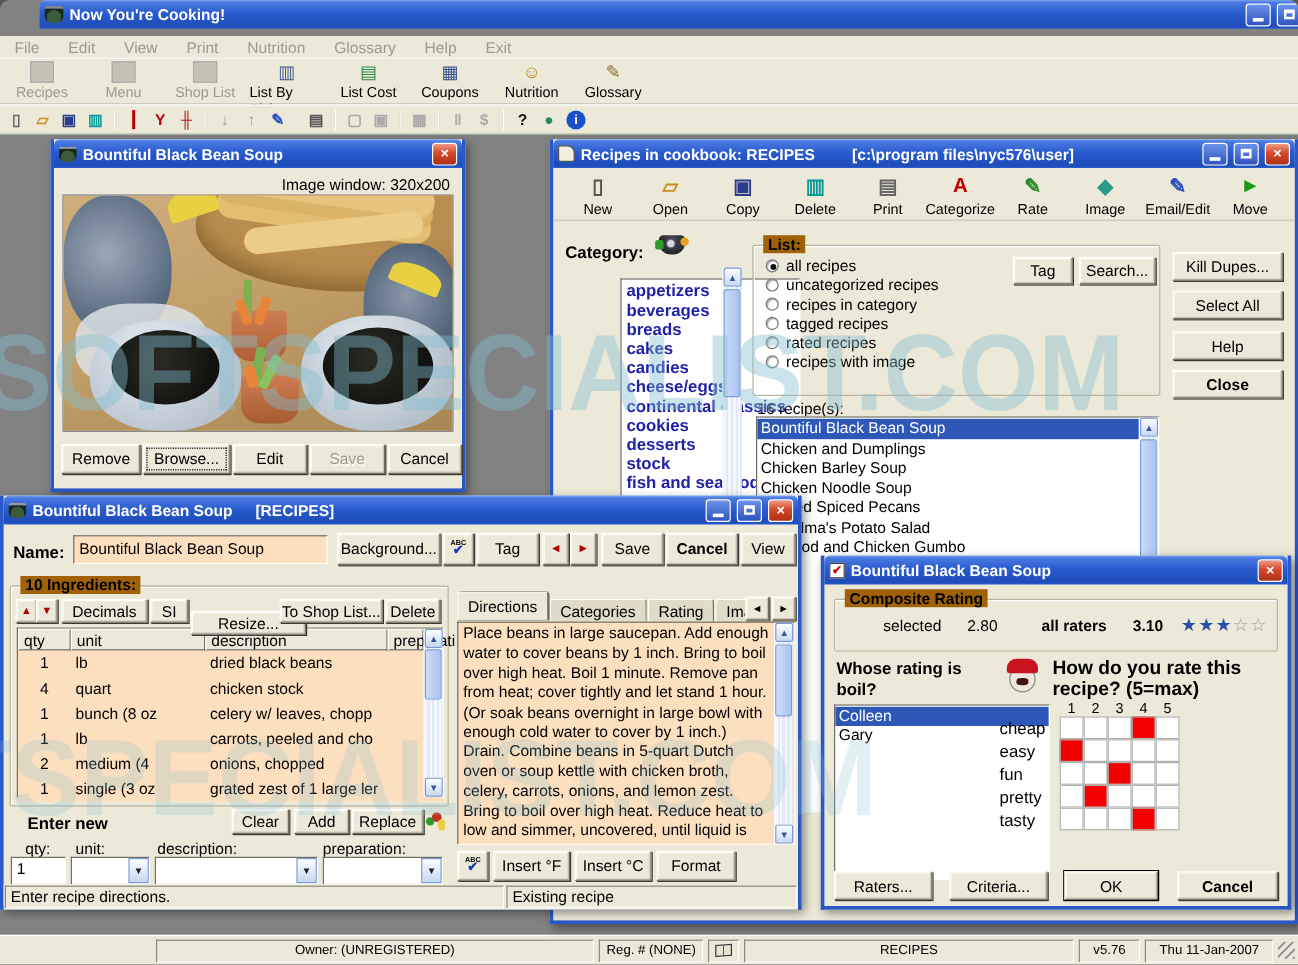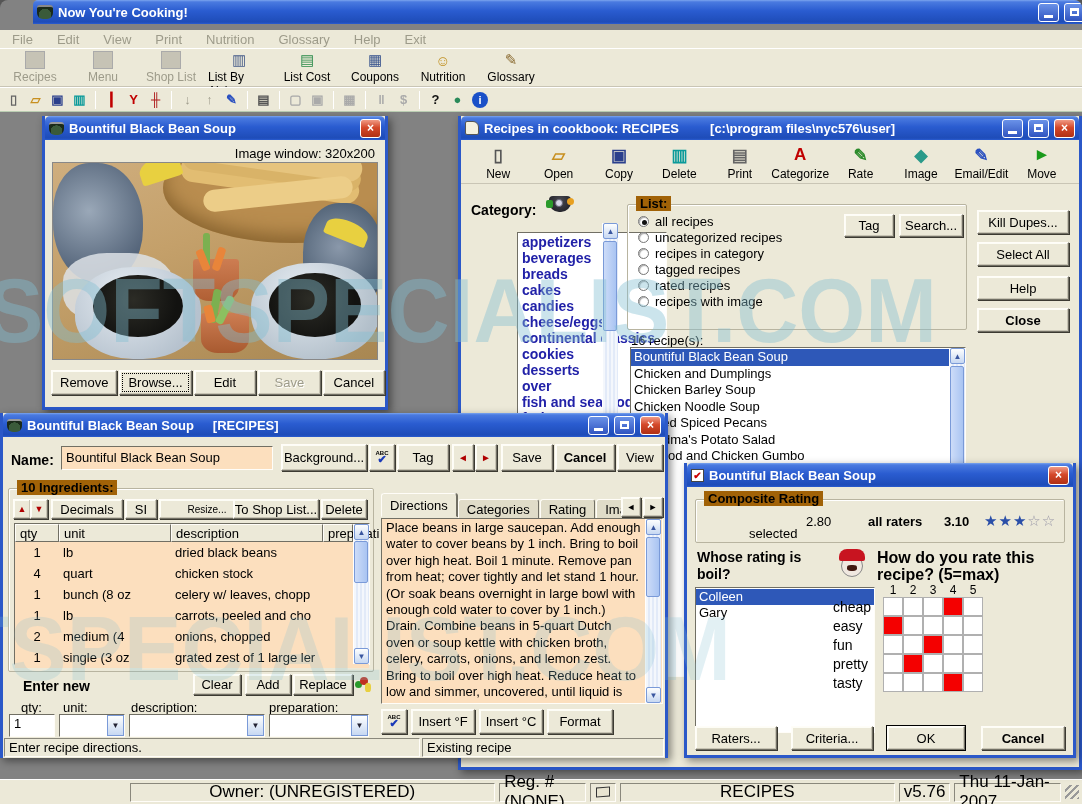--- a/index.html
+++ b/index.html
@@ -51,21 +51,21 @@
   .bigitem.disabled{color:#9d9b8a;}
   .bigicon{width:20px;height:18px;display:flex;align-items:center;justify-content:center;font-size:15px;}
   .bigicon.gray{background:#c6c3b5;border:1px solid #aaa;}
   .smallbar{position:absolute;left:0;top:87px;width:1082px;height:25px;background:#ece9d8;
             display:flex;align-items:center;gap:3px;padding:0 4px;border-top:1px solid #fff;border-bottom:1px solid #9b99 ;}
   .ticon{width:19px;height:19px;display:flex;align-items:center;justify-content:center;font-size:13px;font-weight:bold;}
   .ticon.round{border-radius:50%;width:16px;height:16px;color:#fff;font-size:11px;margin:0 2px;}
   .tsep{width:1px;height:18px;background:#b4b0a0;border-right:1px solid #fff;margin:0 3px;}
   
   .statusbar{position:absolute;left:0;top:779px;width:1082px;height:25px;background:#ece9d8;
-             border-top:1px solid #fff;display:flex;align-items:center;padding:2px 3px;gap:4px;font-size:17px;}
+             border-top:1px solid #fff;display:flex;align-items:center;padding:2px 3px;gap:4px;font-size:11px;}
   .spanel{height:19px;border:1px solid;border-color:#8a887c #fffdf8 #fffdf8 #8a887c;
           display:flex;align-items:center;justify-content:center;padding:0 4px;}
   
   .rtoolbar{display:flex;padding:4px 8px 2px;gap:2px;}
   .rtool{width:59px;display:flex;flex-direction:column;align-items:center;gap:1px;font-size:12px;}
   .rticon{width:24px;height:22px;display:flex;align-items:center;justify-content:center;font-size:17px;font-weight:bold;}
   
   .listbox{background:#fff;border:1px solid;border-color:#716f64 #fffdf8 #fffdf8 #716f64;overflow:hidden;}
   .cat-item{color:#2121a8;font-weight:bold;font-size:14px;padding:0 3px;line-height:16px;white-space:nowrap;}
   .rec-item{font-size:13px;padding:0 3px;line-height:16.5px;white-space:nowrap;}
@@ -263,21 +263,21 @@
     <div class="listbox abs" id="catlist" style="left:8px;top:116px;width:150px;height:256px;padding:1px 0 0 1px;margin-left:48px;">
         <div class="cat-item">appetizers</div>
         <div class="cat-item">beverages</div>
         <div class="cat-item">breads</div>
         <div class="cat-item">cakes</div>
         <div class="cat-item">candies</div>
         <div class="cat-item">cheese/eggs</div>
         <div class="cat-item">continental classics</div>
         <div class="cat-item">cookies</div>
         <div class="cat-item">desserts</div>
-        <div class="cat-item">over</div>
+        <div class="cat-item">stock</div>
         <div class="cat-item">fish and seafood</div>
         <div class="cat-item">fruits</div>
       </div>
     <div class="vscroll" style="left:141px;top:107px;height:248px;">
       <div class="sb-btn">▲</div>
       <div class="sb-track">
           <div class="sb-thumb" style="top:2px;height:90px;"></div>
         </div>
       <div class="sb-btn">▼</div>
     </div>
@@ -467,21 +467,21 @@
       </div>
       <div class="vscroll" style="left:344px;top:35px;height:140px;">
         <div class="sb-btn">▲</div>
         <div class="sb-track">
             <div class="sb-thumb" style="top:1px;height:42px;"></div>
           </div>
         <div class="sb-btn">▼</div>
       </div>
     <span class="btn" style="position: absolute; left: 42px; top: 10px; width: 72px; height: 20px; font-size: 13px; padding: 0px 2px;">Decimals</span>
         <span class="btn" style="position: absolute; left: 116px; top: 10px; width: 32px; height: 20px; font-size: 13px; padding: 0px 2px;">SI</span>
-        <span class="btn" style="position: absolute; left: 150px; top: 10px; width: 96px; height: 20px; font-size: 10px; padding: 0px 2px;">Resize...</span>
+        <span class="btn" style="position: absolute; left: 150px; top: 20px; width: 96px; height: 20px; font-size: 13px; padding: 0px 2px;">Resize...</span>
         <span class="btn" style="position: absolute; left: 224px; top: 10px; width: 86px; height: 20px; font-size: 13px; padding: 0px 2px;">To Shop List...</span>
         <span class="btn" style="position: absolute; left: 312px; top: 10px; width: 46px; height: 20px; font-size: 13px; padding: 0px 2px;">Delete</span>
       </div>
 
     <div class="lbl bold" style="left:20px;top:265px;font-size:14px;">Enter new</div>
     <div id="newbtns"></div>
     <span class="abs" style="left:352px;top:262px;width:16px;height:16px;">
       <i class="abs" style="left:0;top:6px;width:7px;height:7px;background:#2a9a2a;border-radius:50%;"></i>
       <i class="abs" style="left:5px;top:2px;width:8px;height:8px;background:#c03020;border-radius:50%;"></i>
       <i class="abs" style="left:10px;top:8px;width:6px;height:9px;background:#e8d040;border-radius:40%;"></i>
@@ -541,21 +541,21 @@
   <div class="win" style="left:684px;top:463px;width:392px;height:295px;z-index:4;">
     <div class="titlebar tgrad">
       <span style="width:13px;height:13px;background:#fff;border:1px solid #444;display:flex;align-items:center;justify-content:center;color:#c00;font-size:10px;">✔</span>
       <span>Bountiful Black Bean Soup</span>
       <span class="tspacer"></span>
       <span class="winbtn close">×</span>
     </div>
 
     <div class="fieldset" style="position:absolute;left:8px;top:36px;width:370px;height:44px;">
       <span class="legend">Composite Rating</span>
-      <span class="lbl" style="left:53px;top:14px;margin-top:12px;">selected</span>
+      <span class="lbl" style="left:40px;top:14px;">selected</span>
       <span class="lbl" style="left:110px;top:14px;">2.80</span>
       <span class="lbl bold" style="left:172px;top:14px;">all raters</span>
       <span class="lbl bold" style="left:248px;top:14px;">3.10</span>
       <span class="lbl star" id="stars" style="left:288px;top:12px;"><span class="f">★</span><span class="f">★</span><span class="f">★</span><span class="e">☆</span><span class="e">☆</span></span>
     </div>
 
     <div class="lbl bold" style="left:10px;top:86px;width:130px;white-space:normal;font-size:14px;line-height:17px;">Whose rating is boil?</div>
     <div class="abs" style="left:148px;top:84px;width:34px;height:34px;">
       <i class="abs" style="left:6px;top:8px;width:22px;height:22px;background:#f0e8e0;border-radius:50%;border:1px solid #888;"></i>
       <i class="abs" style="left:4px;top:2px;width:26px;height:12px;background:#c81420;border-radius:8px 8px 2px 2px;"></i>

